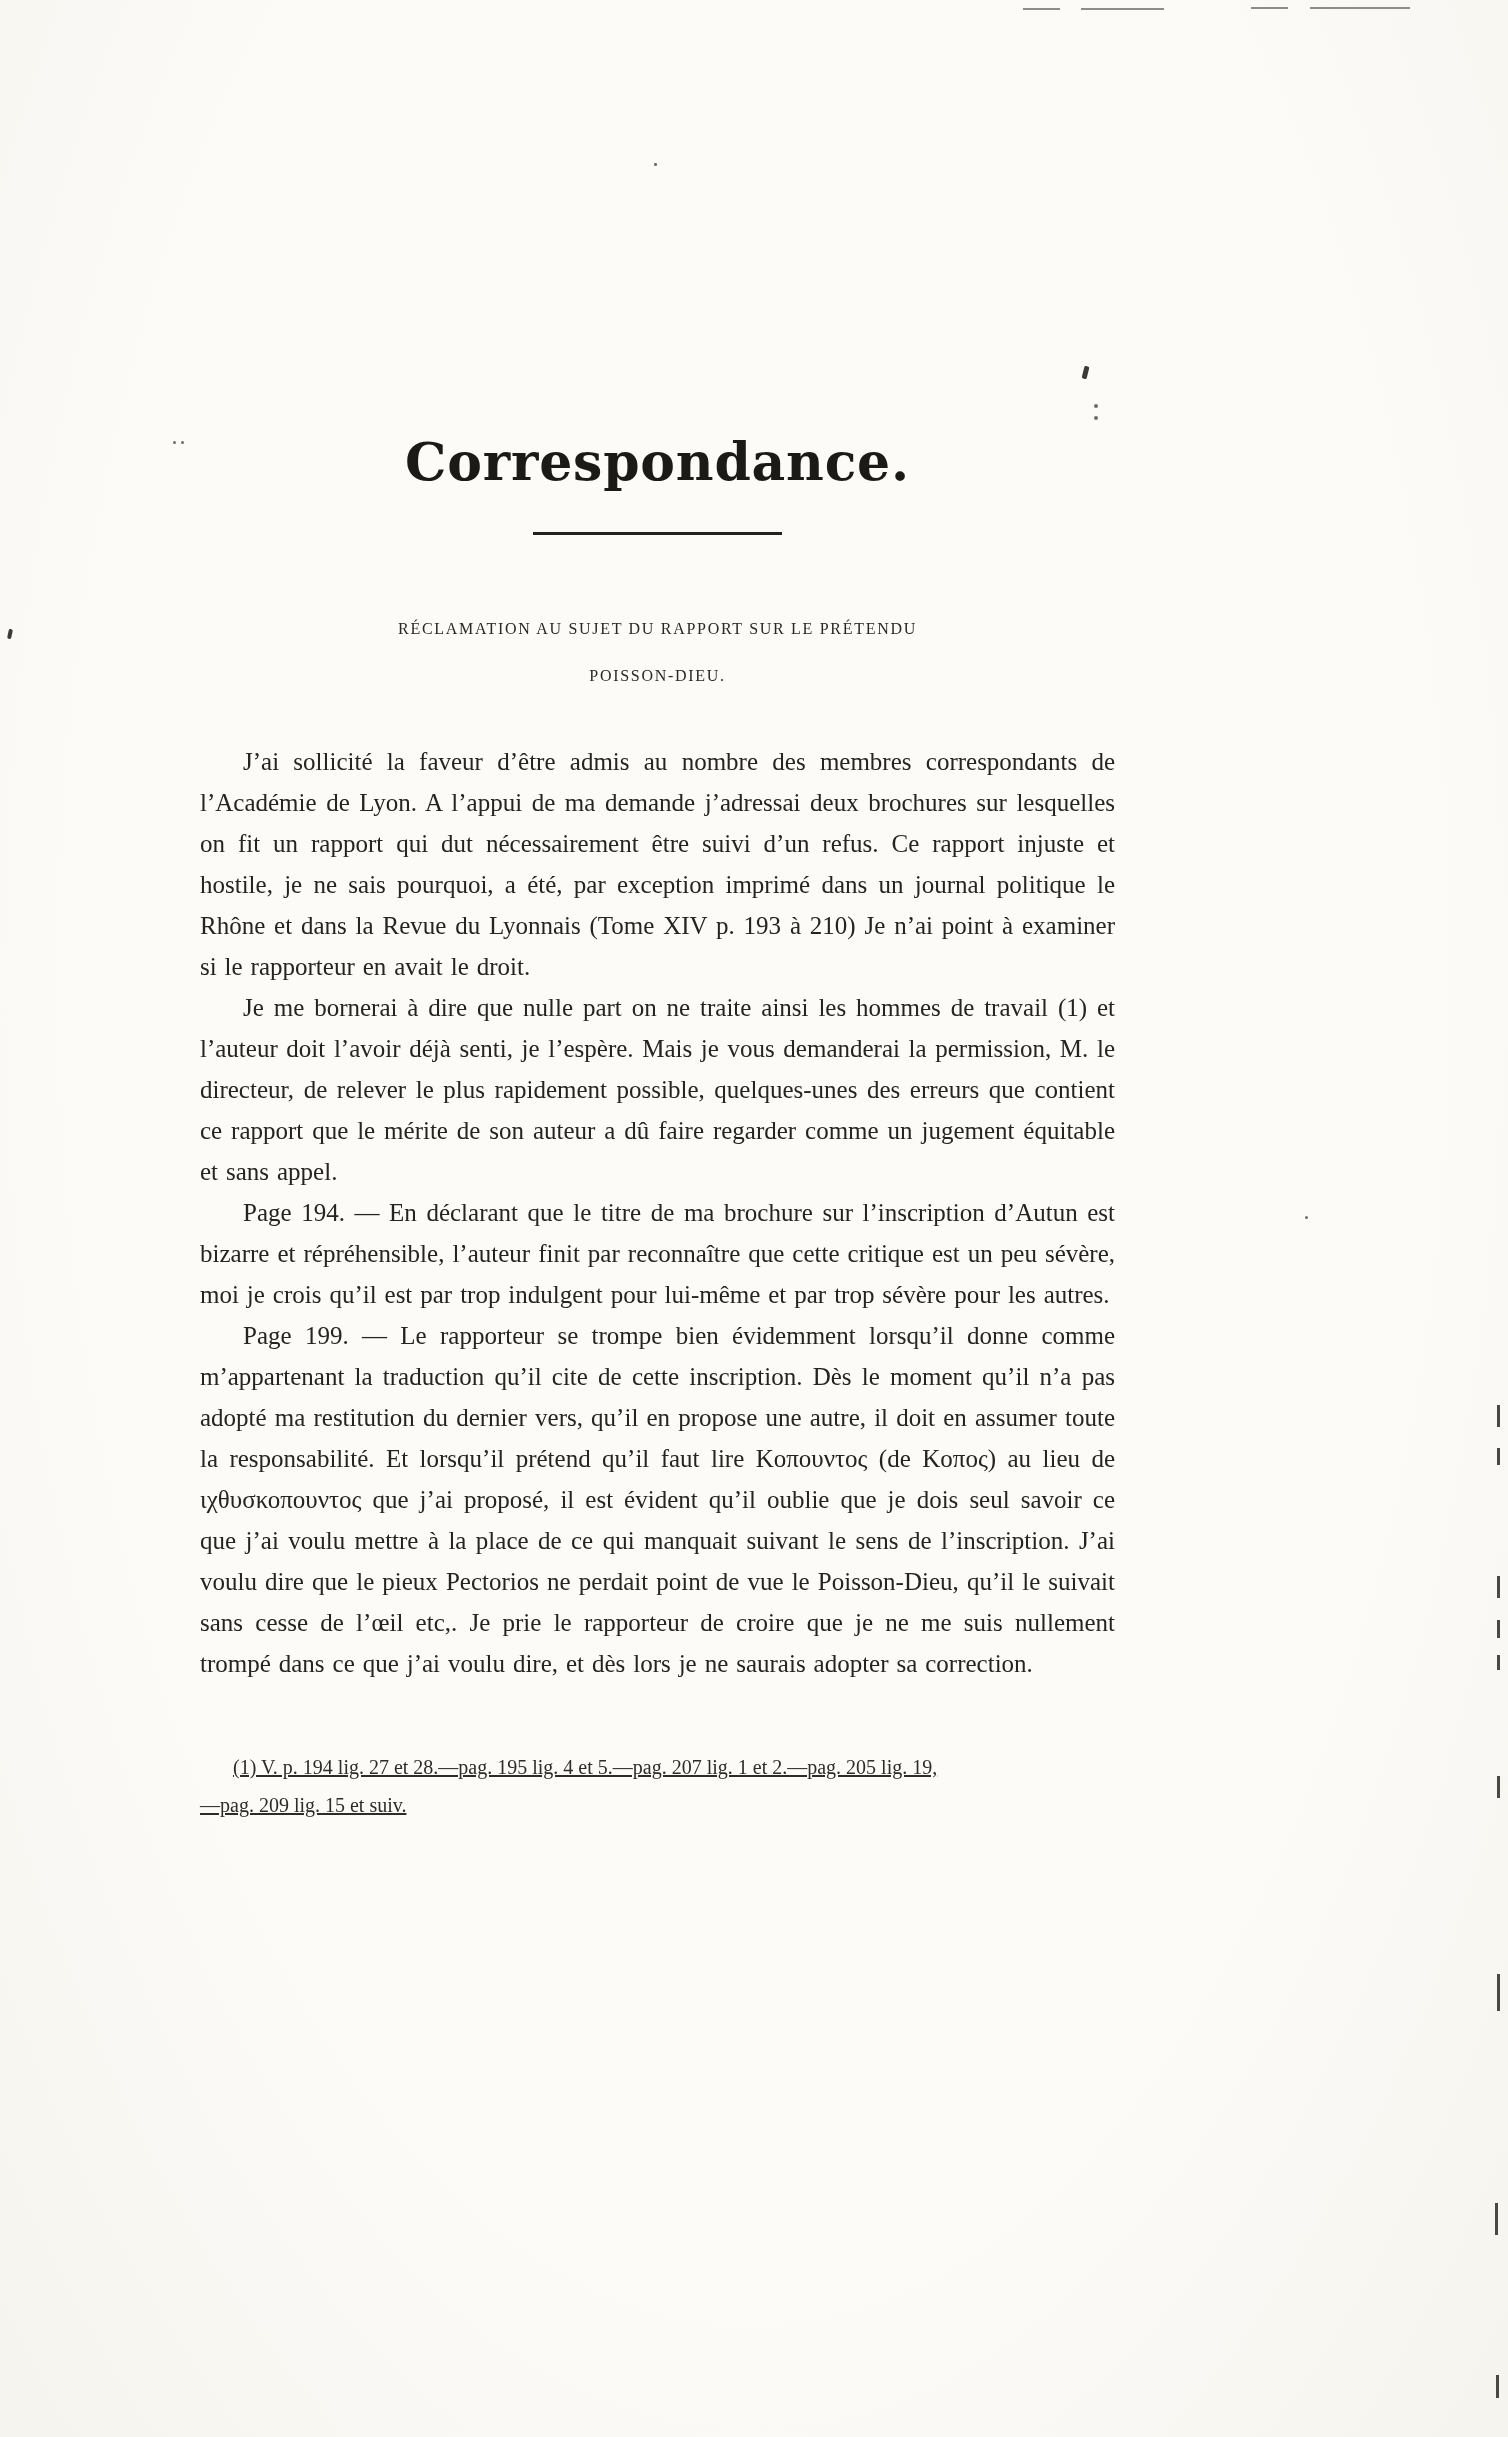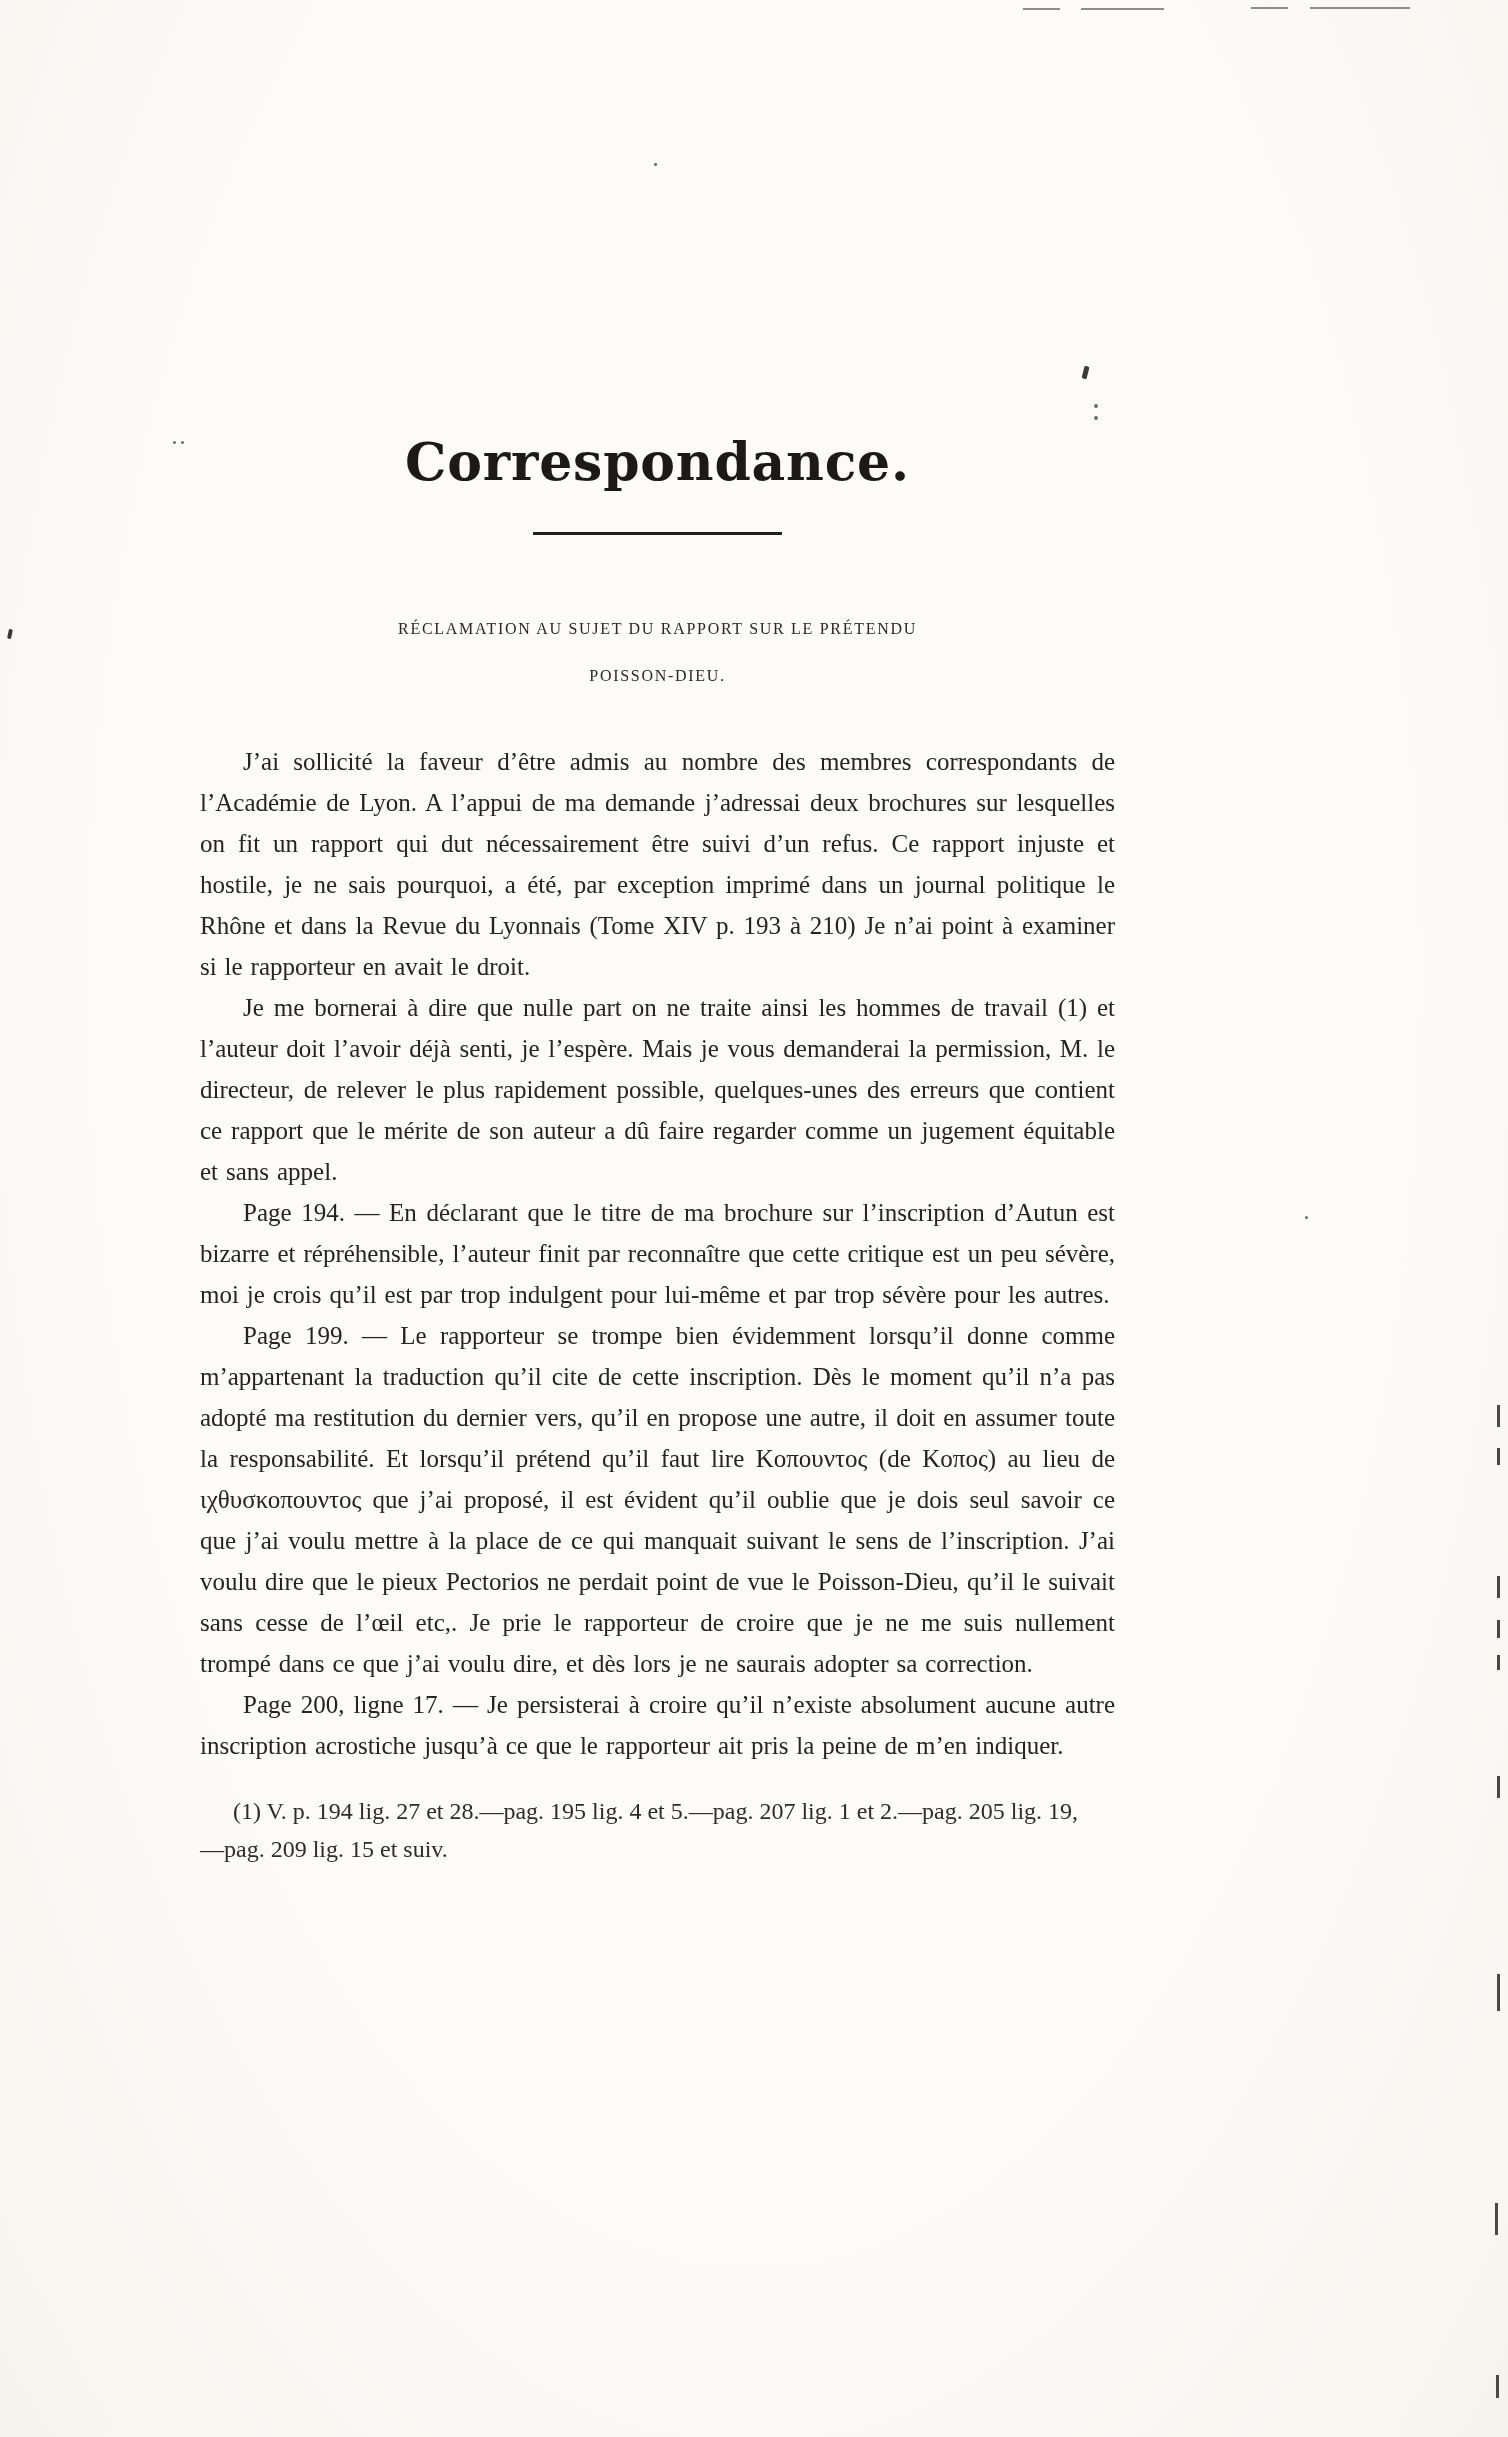--- a/index.html
+++ b/index.html
@@ -37,24 +37,25 @@
     margin-top:42px;
     font-size:25px;
     line-height:41px;
     text-align:justify;
     word-spacing:1.7px;
   }
   .para{margin:0;text-indent:43px;}
   .seg-i{}
   .seg-g{}
   .footnote{
-    margin-top:26px;
-    font-size:24px;
+    margin-top:64px;
+    font-size:20px;
     line-height:38px;
     color:#2e2c27;
+    text-decoration:underline;
   }
   .fn-line1{text-indent:33px;}
   
   .art{position:absolute;background:#8f8d89;}
   .tick{position:absolute;width:2.5px;background:#4a4843;}
   .dot{position:absolute;background:#6f6d68;border-radius:50%;}
   .speck{position:absolute;background:#3c3a36;border-radius:1.7px;}
 </style>
 </head>
 <body>
@@ -94,21 +95,20 @@
     <h2 class="heading">
       <span>RÉCLAMATION AU SUJET DU RAPPORT SUR LE PRÉTENDU</span><br>
       <span>POISSON-DIEU.</span>
     </h2>
 
     <div class="bodytext" id="article-body">
         <p class="para"><span>J’ai sollicité la faveur d’être admis au nombre des membres correspondants de l’Académie de Lyon. A l’appui de ma demande j’adressai deux brochures sur lesquelles on fit un rapport qui dut nécessairement être suivi d’un refus. Ce rapport injuste et hostile, je ne sais pourquoi, a été, par exception imprimé dans un journal politique le </span><span class="seg-i">Rhône</span><span> et dans la </span><span class="seg-i">Revue du Lyonnais</span><span> (Tome XIV p. 193 à 210) Je n’ai point à examiner si le rapporteur en avait le droit.</span></p>
         <p class="para"><span>Je me bornerai à dire que nulle part on ne traite ainsi les hommes de travail (1) et l’auteur doit l’avoir déjà senti, je l’espère. Mais je vous demanderai la permission, M. le directeur, de relever le plus rapidement possible, quelques-unes des erreurs que contient ce rapport que le mérite de son auteur a dû faire regarder comme un jugement équitable et sans appel.</span></p>
         <p class="para"><span>Page 194. — En déclarant que </span><span class="seg-i">le titre de ma brochure</span><span> sur l’inscription d’Autun est </span><span class="seg-i">bizarre</span><span> et </span><span class="seg-i">répréhensible,</span><span> l’auteur finit par reconnaître que cette critique </span><span class="seg-i">est un peu sévère,</span><span> moi je crois qu’il est par trop indulgent pour lui-même et par trop sévère pour les autres.</span></p>
         <p class="para"><span>Page 199. — Le rapporteur se trompe bien évidemment lorsqu’il donne comme m’appartenant la traduction qu’il cite de cette inscription. Dès le moment qu’il n’a pas adopté ma restitution du dernier vers, qu’il en propose une autre, il doit en assumer toute la responsabilité. Et lorsqu’il prétend qu’il faut lire </span><span class="seg-g">Κοπουντος</span><span> (de </span><span class="seg-g">Κοπος</span><span>) au lieu de </span><span class="seg-g">ιχθυσκοπουντος</span><span> que j’ai proposé, il est évident qu’il oublie que je dois seul savoir ce que j’ai voulu mettre à la place de ce qui manquait suivant le sens de l’inscription. J’ai voulu dire que le pieux Pectorios </span><span class="seg-i">ne perdait point de vue le Poisson-Dieu,</span><span> </span><span class="seg-i">qu’il le suivait sans cesse de l’œil</span><span> etc,. Je prie le rapporteur de croire que je ne me suis nullement trompé dans ce que j’ai voulu dire, et dès lors je ne saurais adopter sa correction.</span></p>
-        <p class="para"><span>Page 200, ligne 17. — Je persisterai à croire qu’il n’existe absolument aucune autre inscription acrostiche jusqu’à ce que le rapporteur ait pris la peine de m’en indiquer.</span></p>
       </div>
 
     <div class="footnote">
       <div class="fn-line1">(1) V. p. 194 lig. 27 et 28.—pag. 195 lig. 4 et 5.—pag. 207 lig. 1 et 2.—pag. 205 lig. 19,</div>
       <div class="fn-line2">—pag. 209 lig. 15 et suiv.</div>
     </div>
 
   </div>
 </div>
 

